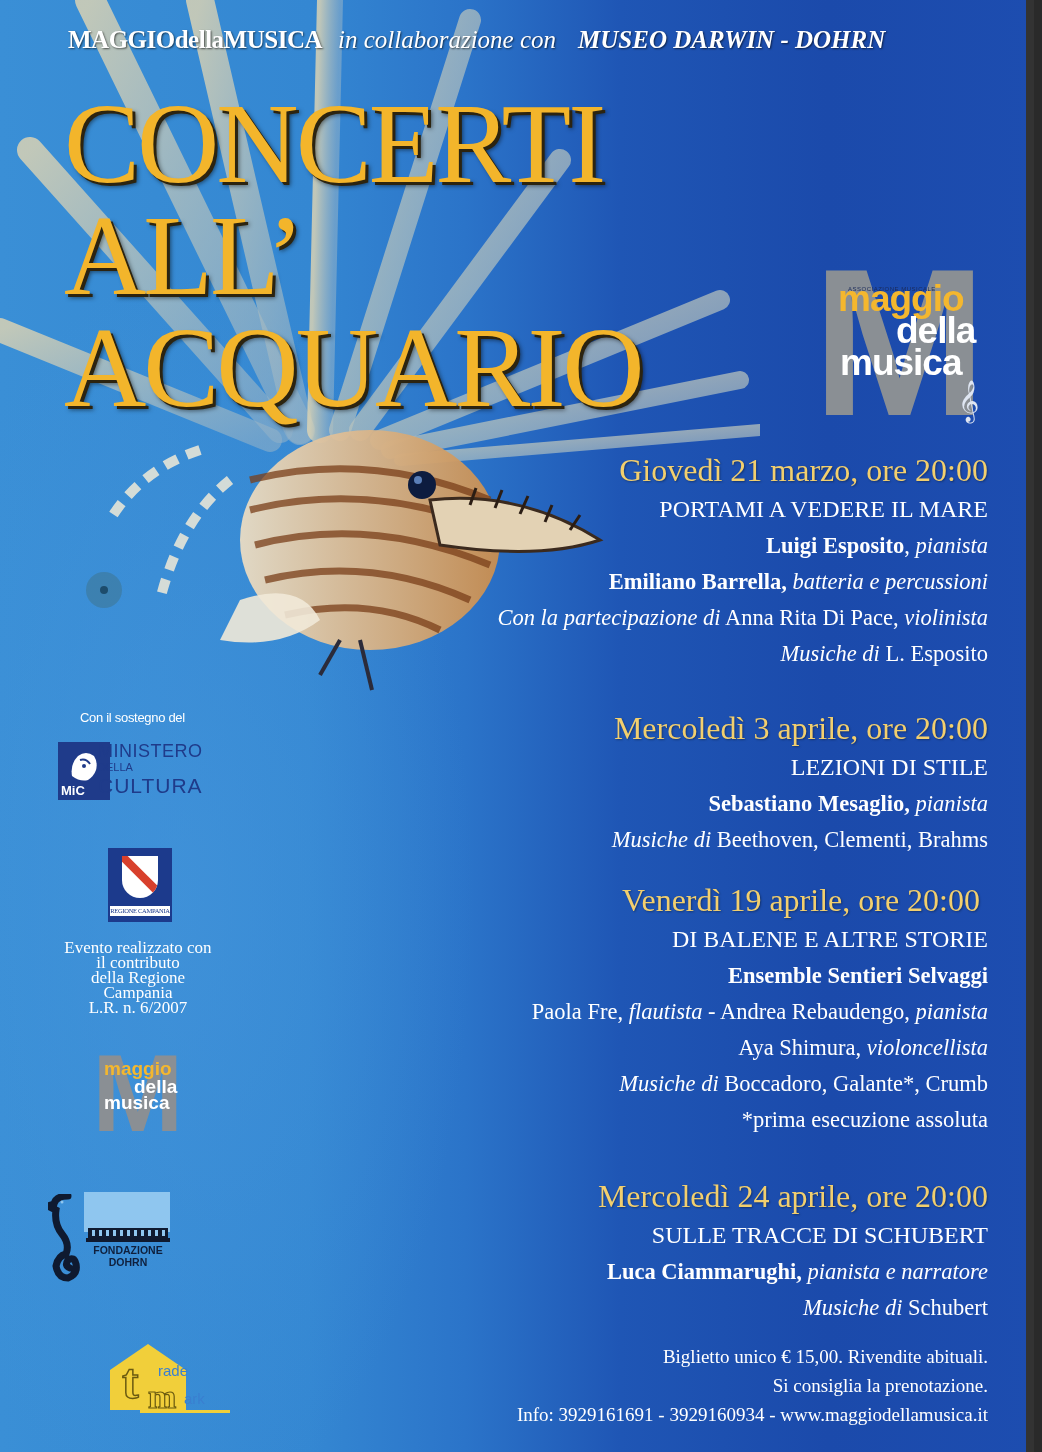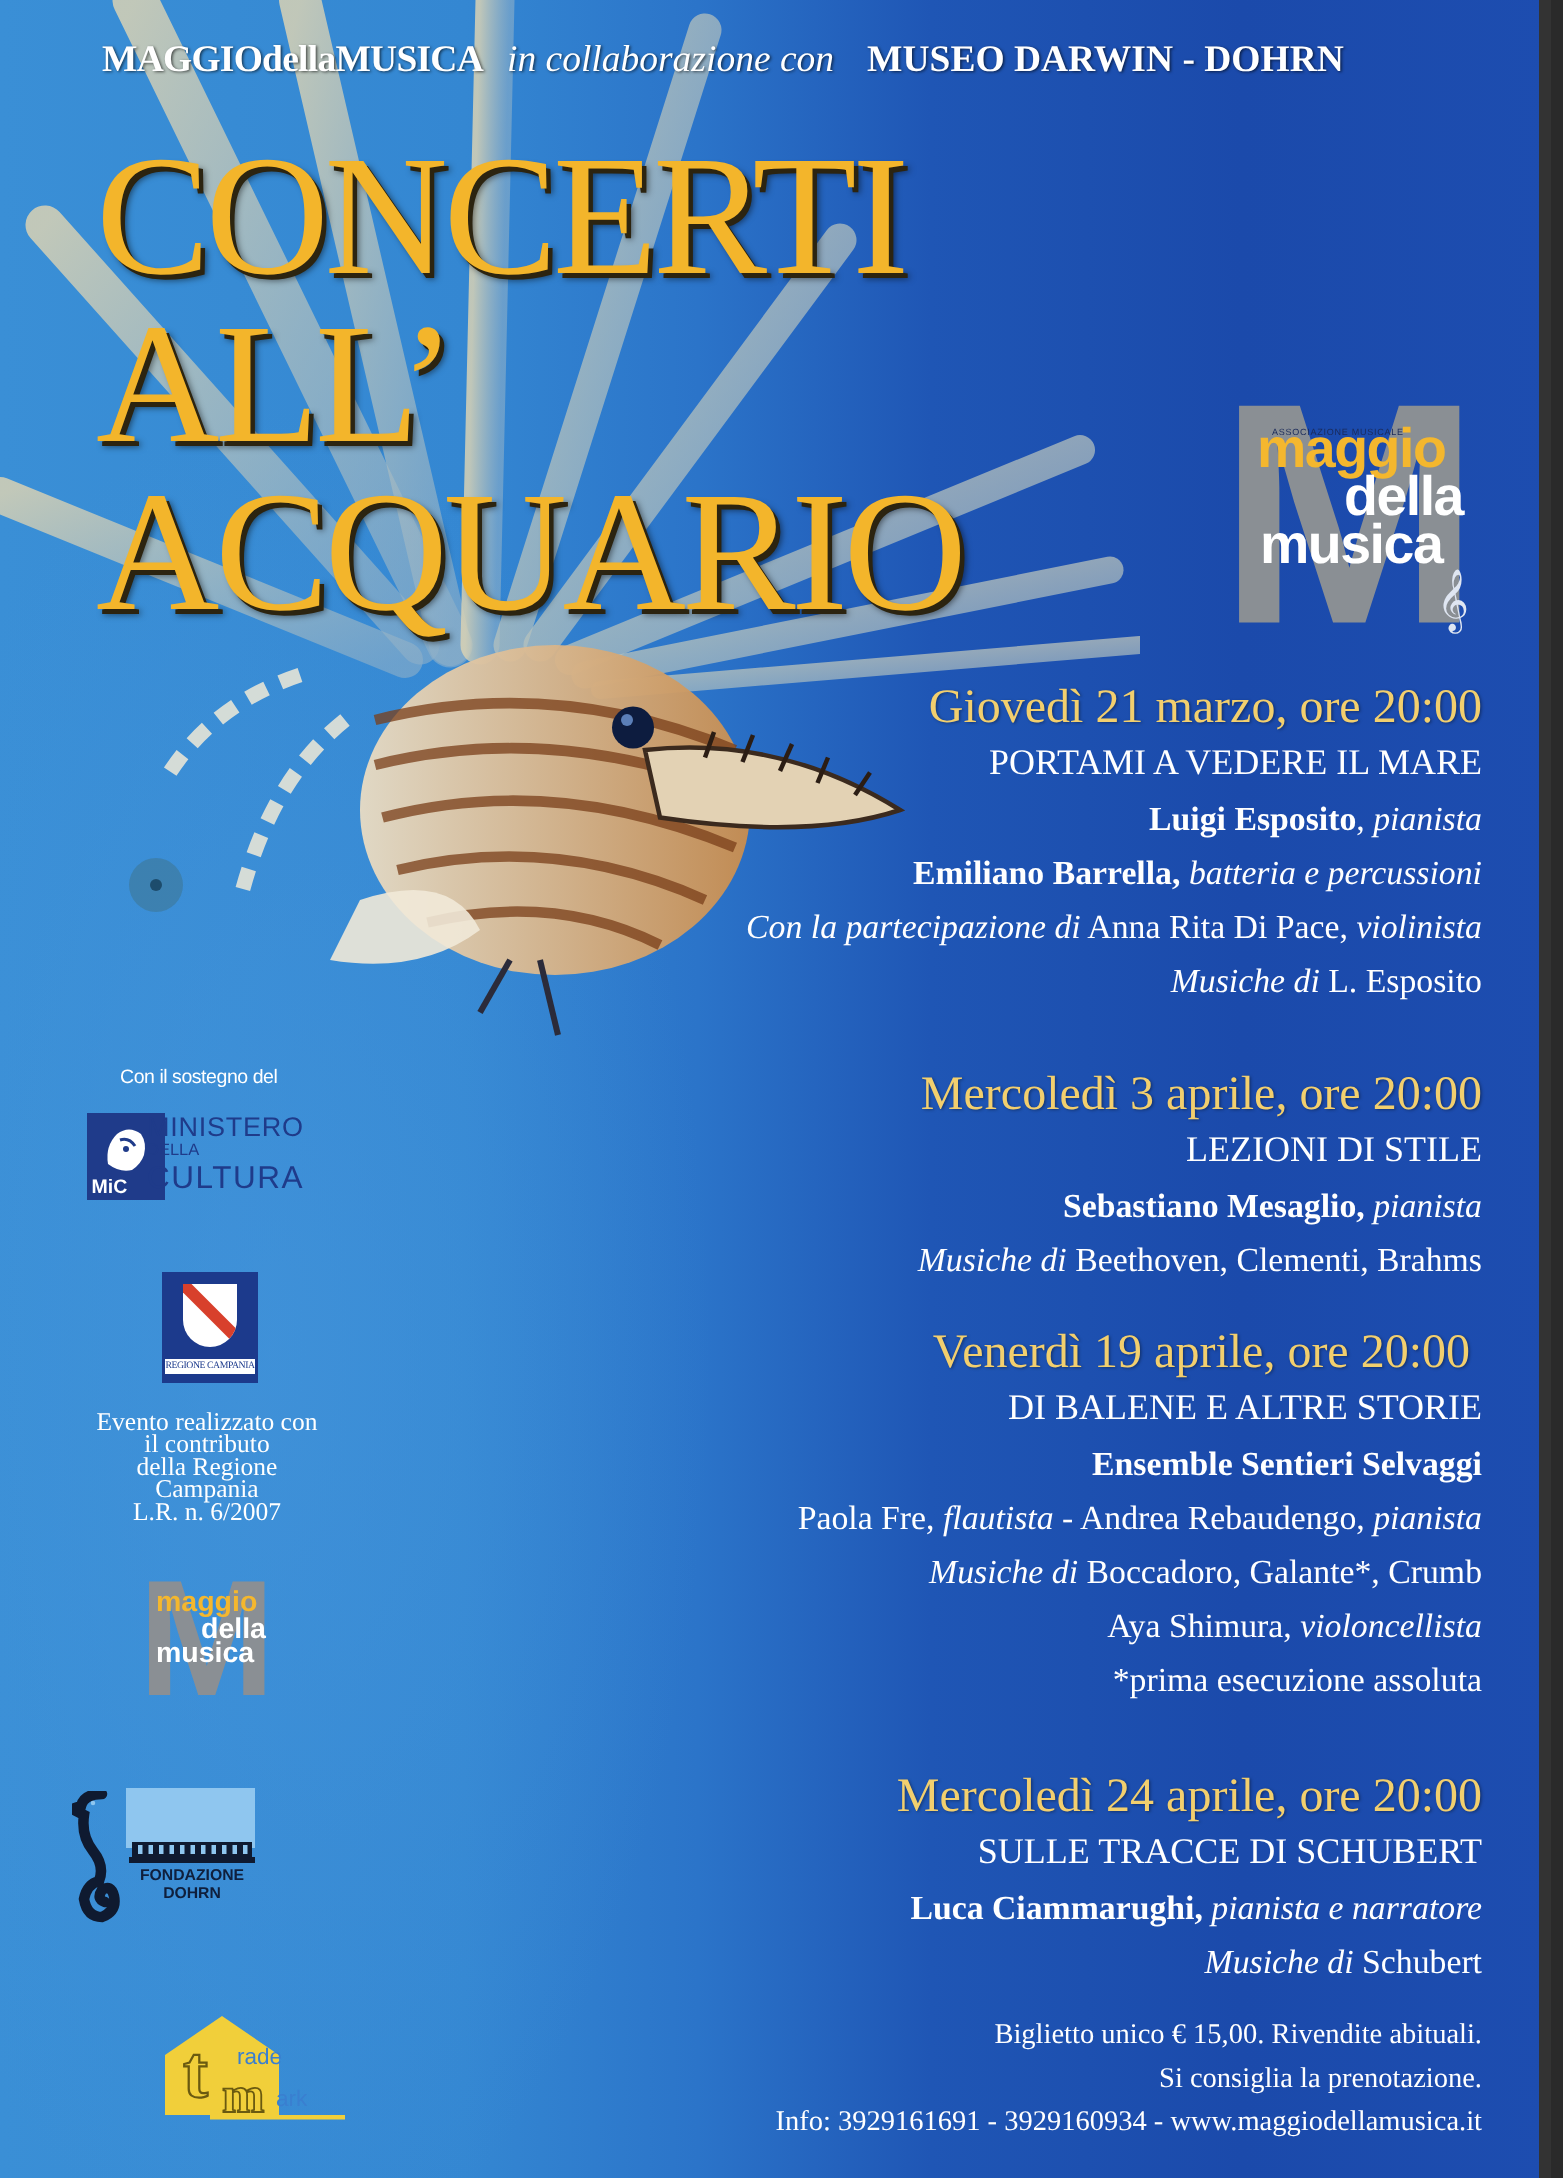--- a/index.html
+++ b/index.html
@@ -23,21 +23,21 @@
     
     .fish-art { position: absolute; left: 0; top: 0; width: 760px; height: 720px; pointer-events: none; }
 
     .top-line {
       position: absolute; left: 68px; top: 26px; width: 910px;
       font-size: 25px; color: #ffffff; white-space: nowrap;
       text-shadow: 1px 1px 2px rgba(0,0,0,0.6);
     }
     .top-line .org { font-weight: bold; letter-spacing: -0.5px; }
     .top-line .collab { font-style: italic; margin: 0 22px 0 16px; }
-    .top-line .museum { font-weight: bold; }
+    .top-line .museum { font-weight: bold; font-style: italic; }
 
     .title {
       position: absolute; left: 64px; top: 88px;
       color: #f3b52b; font-size: 114px; line-height: 112px;
       letter-spacing: -3px;
       text-shadow: 3px 3px 0 #2c2410, 4px 4px 4px rgba(0,0,0,0.5);
     }
     .title div { white-space: nowrap; }
 
     .logo-big {
@@ -243,22 +243,22 @@
       <div class="ev-line ev-title">LEZIONI DI STILE</div>
       <div class="ev-line"><span class="b">Sebastiano Mesaglio,</span><span> </span><span class="i">pianista</span></div>
       <div class="ev-line"><span class="i">Musiche di</span> <span>Beethoven, Clementi, Brahms</span></div>
     </div>
 
     <div class="event" style="top:430px">
       <div class="ev-date" style="padding-right:8px">Venerdì 19 aprile, ore 20:00</div>
       <div class="ev-line ev-title">DI BALENE E ALTRE STORIE</div>
       <div class="ev-line b">Ensemble Sentieri Selvaggi</div>
       <div class="ev-line"><span>Paola Fre,</span> <span class="i">flautista</span><span> - </span><span>Andrea Rebaudengo,</span> <span class="i">pianista</span></div>
+      <div class="ev-line"><span>Aya Shimura,</span> <span class="i">violoncellista</span></div>
       <div class="ev-line"><span class="i">Musiche di</span> <span>Boccadoro, Galante*, Crumb</span></div>
-      <div class="ev-line"><span>Aya Shimura,</span> <span class="i">violoncellista</span></div>
       <div class="ev-line">*prima esecuzione assoluta</div>
     </div>
 
     <div class="event" style="top:726px">
       <div class="ev-date">Mercoledì 24 aprile, ore 20:00</div>
       <div class="ev-line ev-title">SULLE TRACCE DI SCHUBERT</div>
       <div class="ev-line"><span class="b">Luca Ciammarughi,</span><span> </span><span class="i">pianista e narratore</span></div>
       <div class="ev-line"><span class="i">Musiche di</span> <span>Schubert</span></div>
     </div>
   </div>

